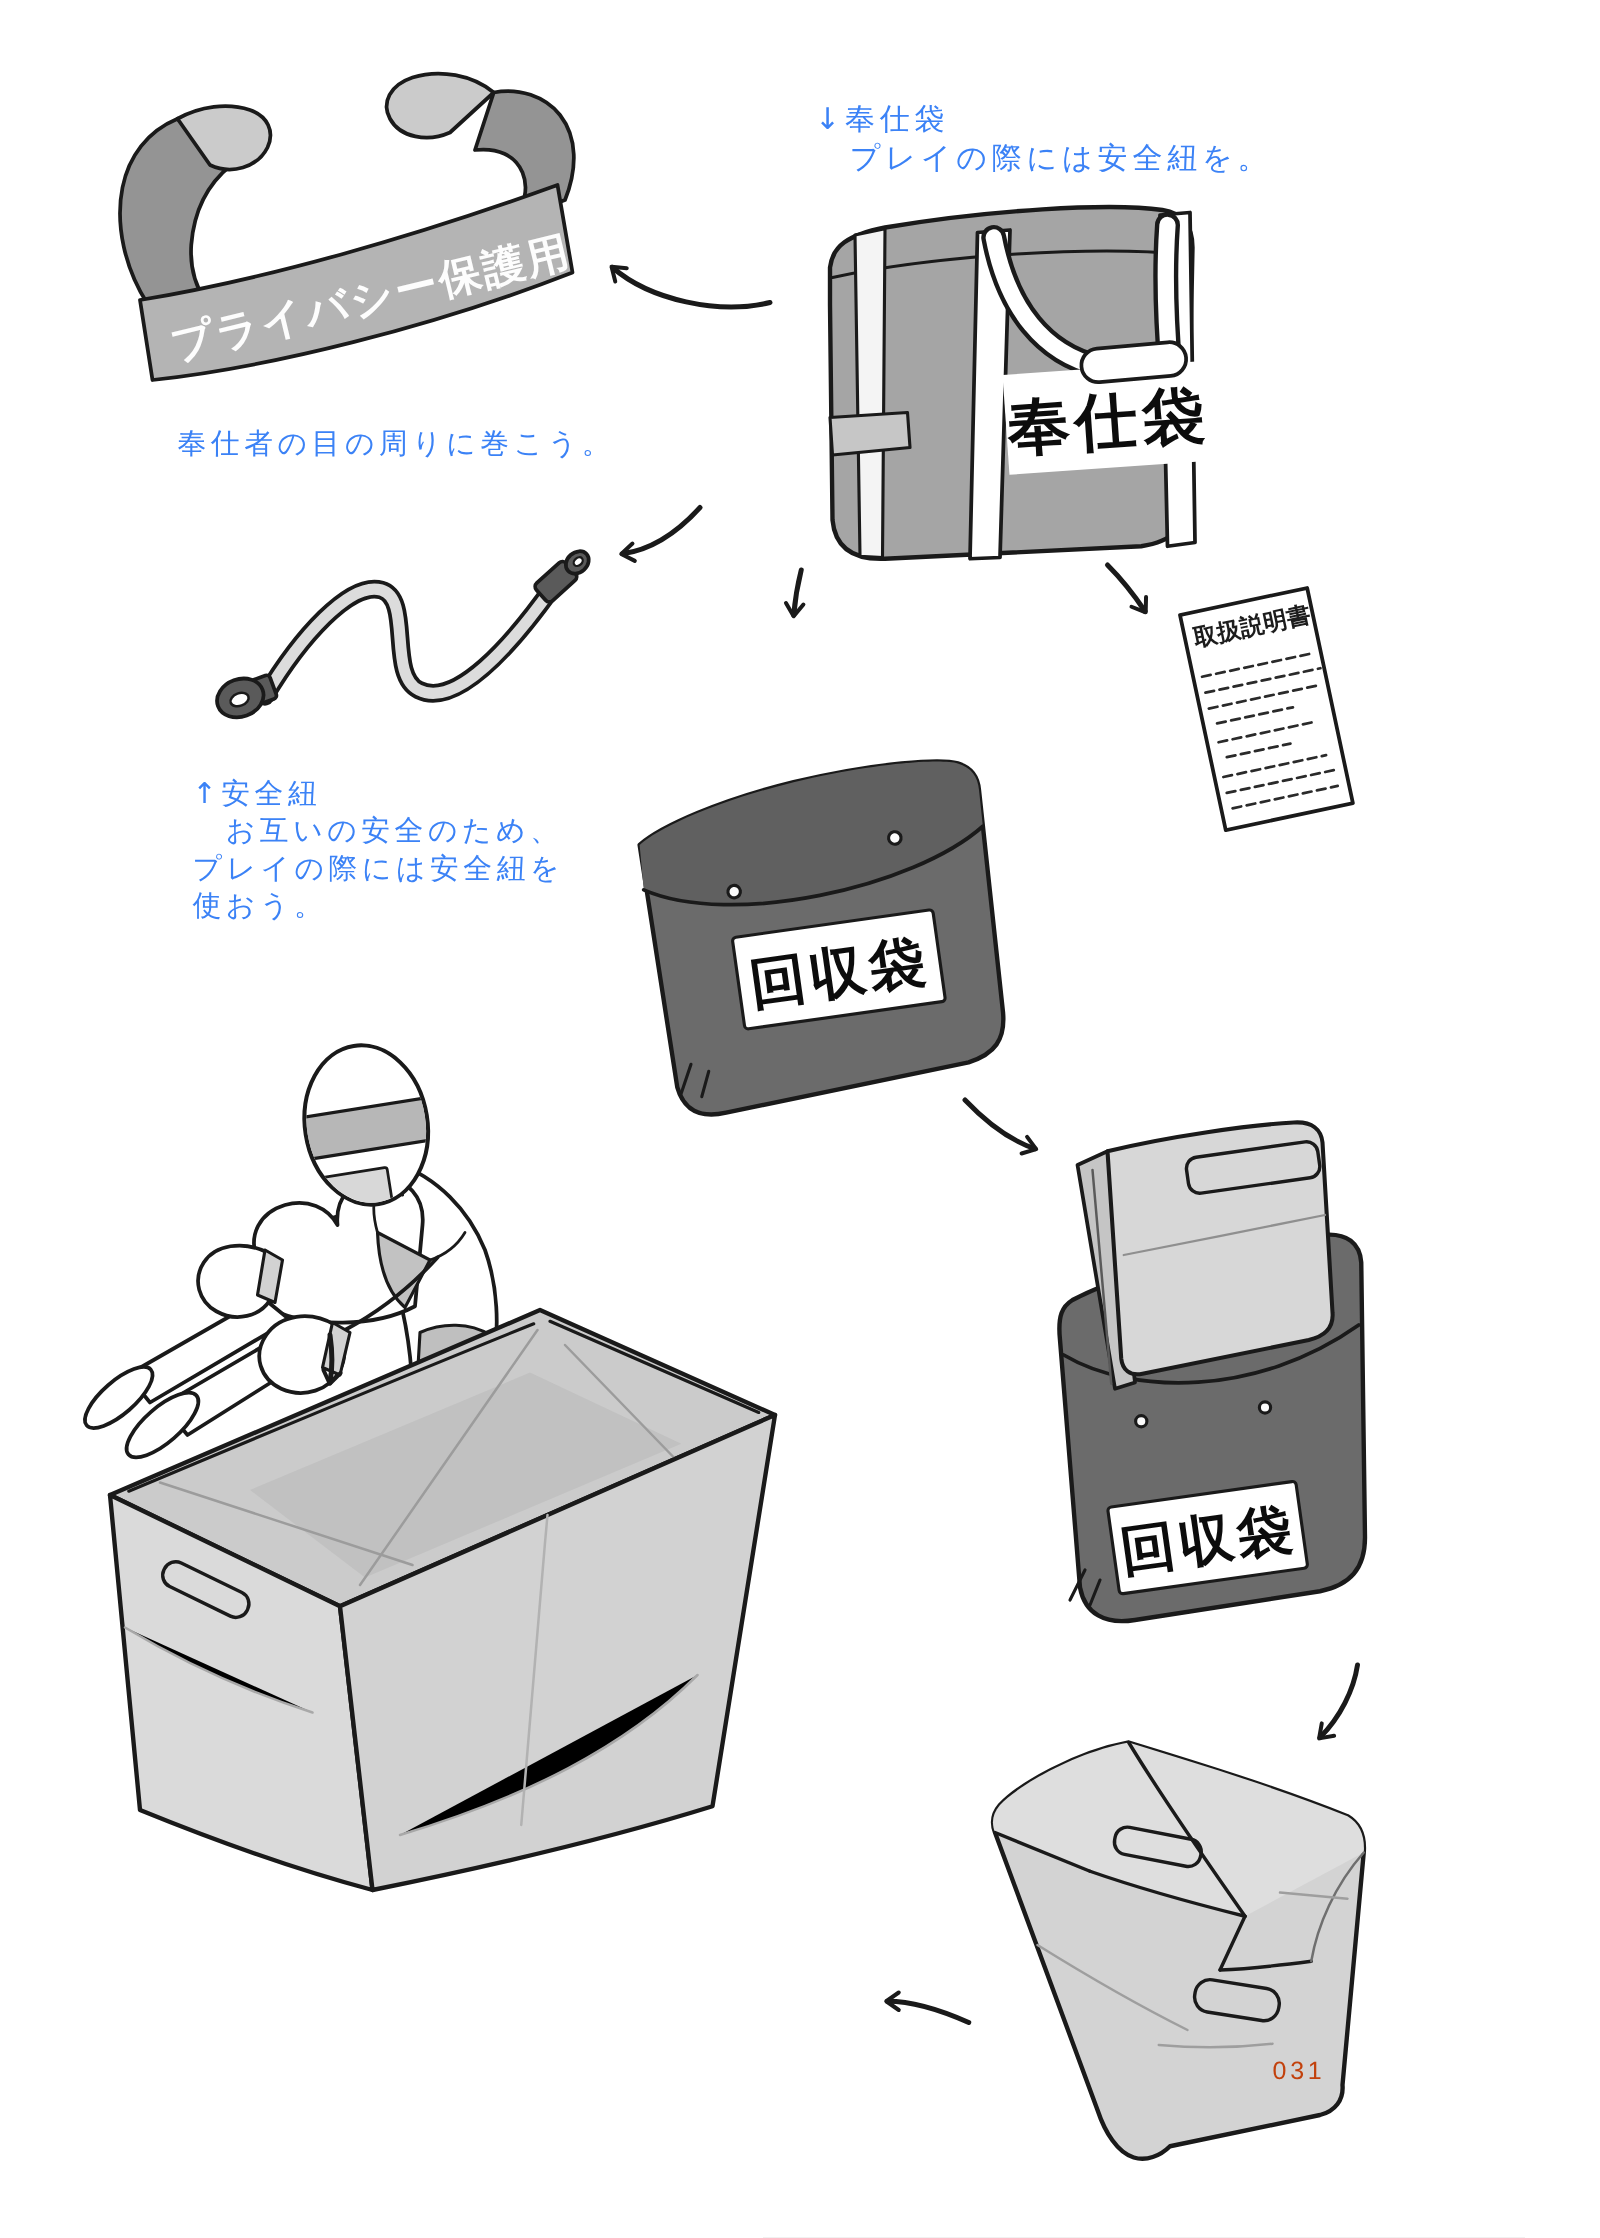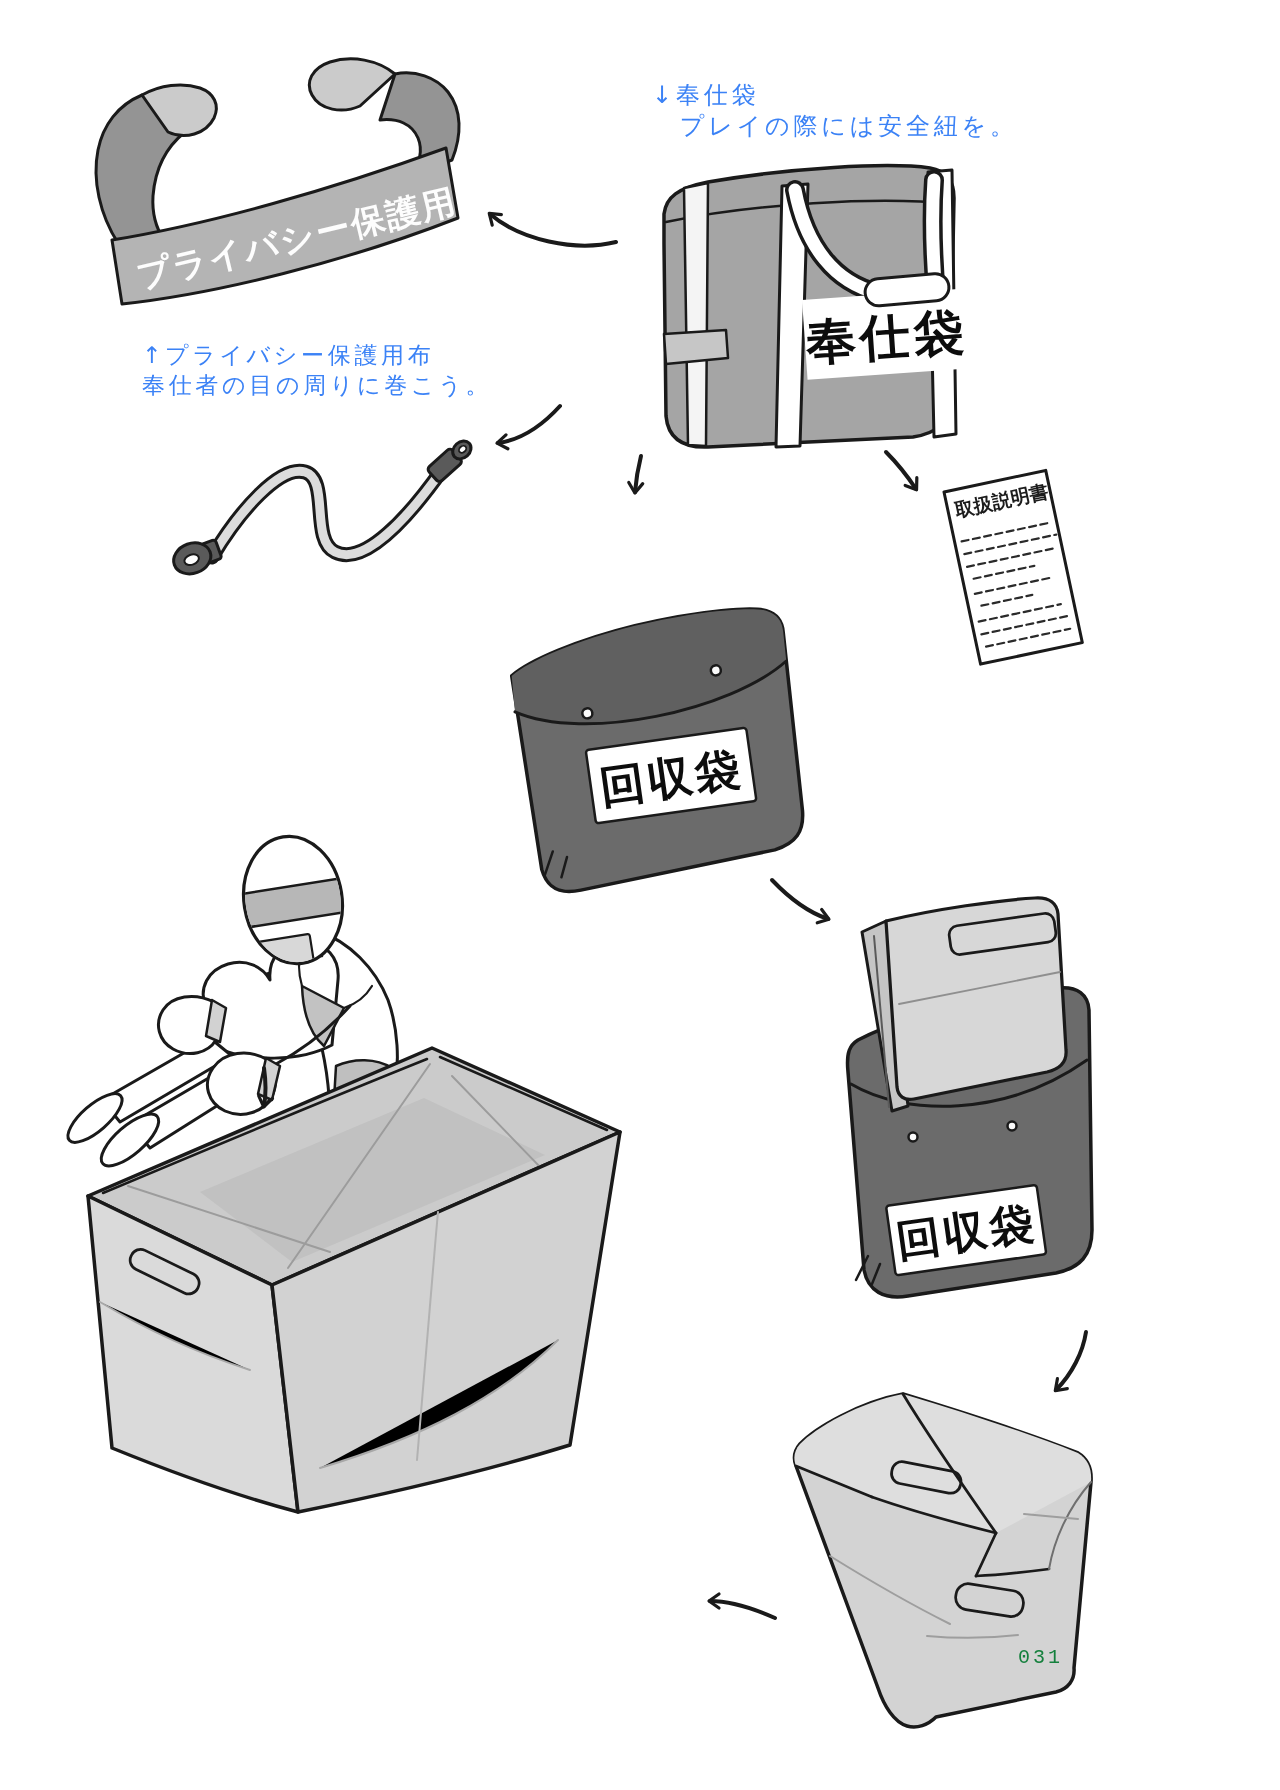--- a/index.html
+++ b/index.html
@@ -10,22 +10,22 @@
   }
   .art { position:absolute; left:0; top:0; width:1280px; height:1790px; }
   .note {
     position:absolute; font-size:23px; line-height:30px;
     letter-spacing:0.16em; color:#3b82f6; white-space:nowrap;
   }
   .note .ln { min-height:30px; }
   .note-service { font-size:24px; line-height:31px; }
   .pagenum {
     position:absolute; left:1018px; top:1646px;
-    font-family:Liberation Mono, monospace;
-    font-size:20px; letter-spacing:3px; color:#15803d;
+    font-family:Liberation Sans, sans-serif;
+    font-size:20px; letter-spacing:3px; color:#c2410c;
   }
   svg text { font-family:"DejaVu Sans", sans-serif; }
 </style>
 </head>
 <body>
 
 <div class="page">
 
 <svg class="art" viewBox="0 0 1280 1790" xmlns="http://www.w3.org/2000/svg">
   <defs>
@@ -215,21 +215,26 @@
     <path d="M775,1618 C748,1606 728,1601 710,1601" marker-end="url(#ah)"></path>
   </g>
 </svg>
 
   <div class="note note-service" style="left:652px; top:80px;">
     <div class="ln">↓奉仕袋</div>
     <div class="ln">　プレイの際には安全紐を。</div>
   </div>
 
   <div class="note" style="left:142px; top:341px; line-height:28px;">
-    <div class="ln">↑プライバシー保護用布</div>
     <div class="ln">奉仕者の目の周りに巻こう。</div>
   </div>
 
+  <div class="note" style="left:154px; top:620px;">
+    <div class="ln">↑安全紐</div>
+    <div class="ln">　お互いの安全のため、</div>
+    <div class="ln">プレイの際には安全紐を</div>
+    <div class="ln">使おう。</div>
+  </div>
 
 
 
   <div class="pagenum">031</div>
 </div>
 
 </body></html>

